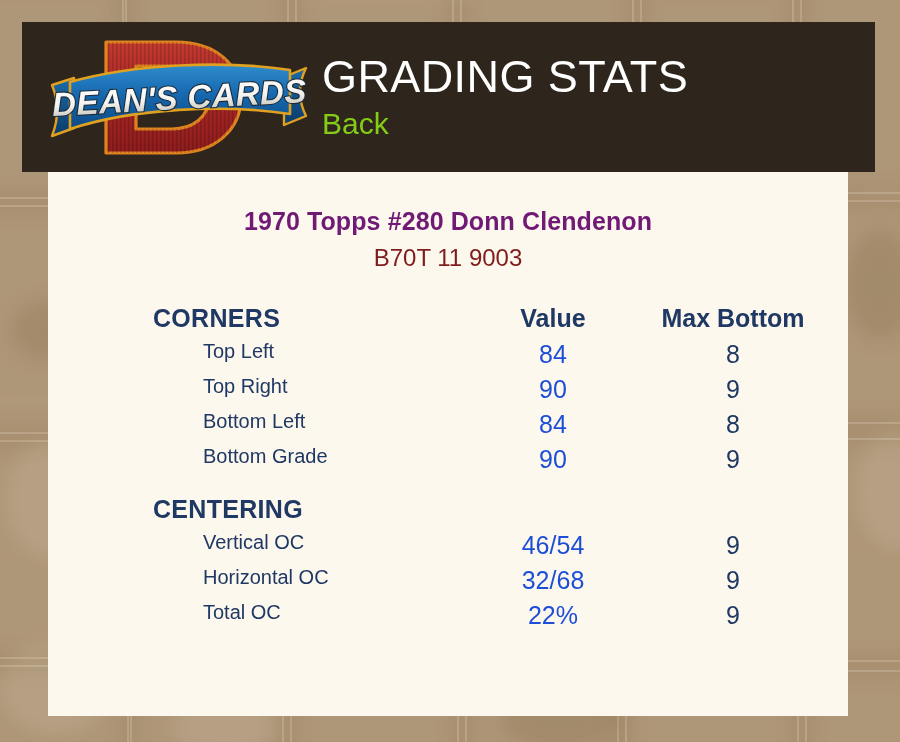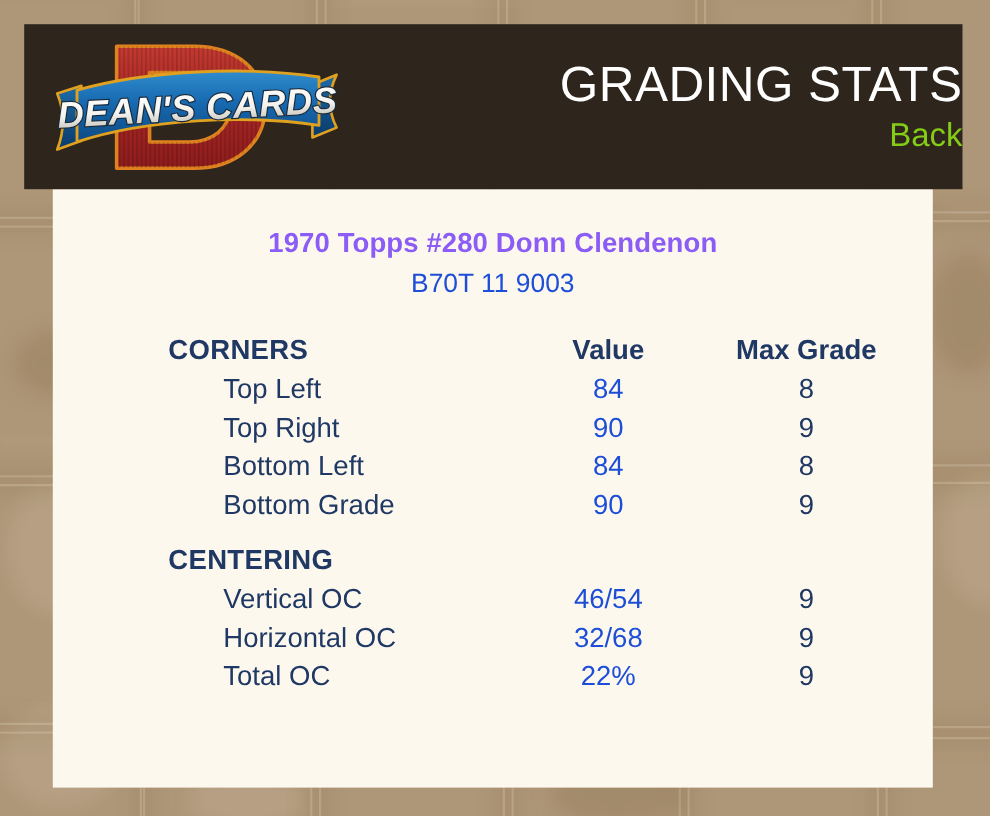--- a/index.html
+++ b/index.html
@@ -55,21 +55,21 @@
     z-index: 5;
   }
   #header-title-block {
     position: absolute;
     left: 300px;
     top: 0;
     width: 553px;
     height: 150px;
     display: flex;
     flex-direction: column;
-    align-items: flex-end;
+    align-items: flex-start;
     justify-content: center;
   }
   #header-title {
     color: #ffffff;
     font-size: 45px;
     line-height: 52px;
     letter-spacing: 0.4px;
     font-weight: normal;
     white-space: nowrap;
   }
@@ -100,32 +100,32 @@
     background: #fdf8ee;
     z-index: 4;
   }
 
   #card-title {
     position: absolute;
     left: 0;
     top: 35px;
     width: 800px;
     text-align: center;
-    color: #8b5cf6;
+    color: #701a75;
     font-size: 25px;
     font-weight: bold;
     letter-spacing: 0.1px;
   }
   #card-subtitle {
     position: absolute;
     left: 0;
     top: 72px;
     width: 800px;
     text-align: center;
-    color: #1d4ed8;
+    color: #7f1d1d;
     font-size: 24px;
     font-weight: normal;
   }
 
   
   #stats {
     position: absolute;
     left: 0;
     top: 132px;
     width: 800px;
@@ -158,21 +158,21 @@
 
   .stat-row {
     position: relative;
     height: 35px;
   }
   .stat-row .row-label {
     position: absolute;
     left: 155px;
     top: 0;
     color: #1f3864;
-    font-size: 25px;
+    font-size: 20px;
     font-weight: normal;
   }
   .stat-row .row-value {
     position: absolute;
     left: 425px;
     top: 0;
     width: 160px;
     text-align: center;
     color: #1d4ed8;
     font-size: 25px;
@@ -291,21 +291,21 @@
 
   <div id="card-title">1970 Topps #280 Donn Clendenon</div>
   <div id="card-subtitle">B70T 11 9003</div>
 
   <div id="stats">
 
     <div class="stat-section">
       <div class="section-head">
         <div class="section-label">CORNERS</div>
         <div class="col-head value-col">Value</div>
-        <div class="col-head grade-col">Max Grade</div>
+        <div class="col-head grade-col">Max Bottom</div>
       </div>
       <div class="stat-row">
         <div class="row-label">Top Left</div>
         <div class="row-value">84</div>
         <div class="row-grade">8</div>
       </div>
       <div class="stat-row">
         <div class="row-label">Top Right</div>
         <div class="row-value">90</div>
         <div class="row-grade">9</div>

